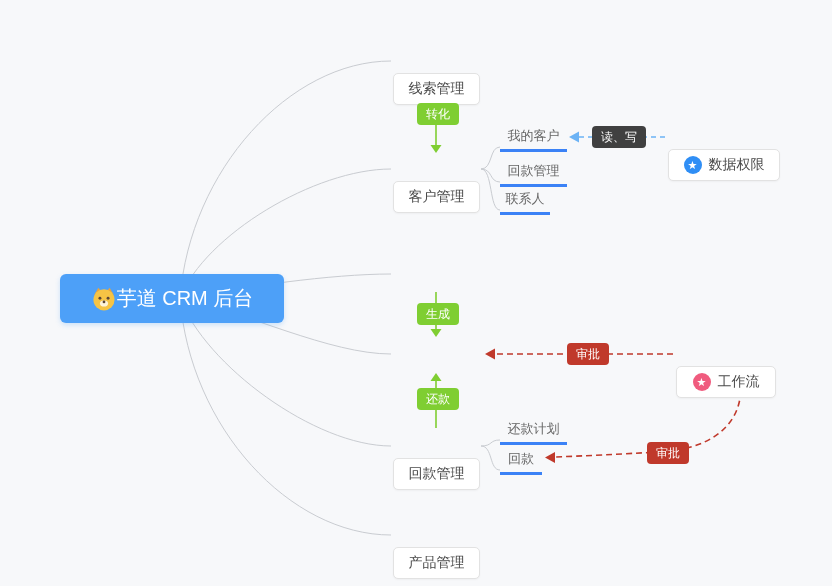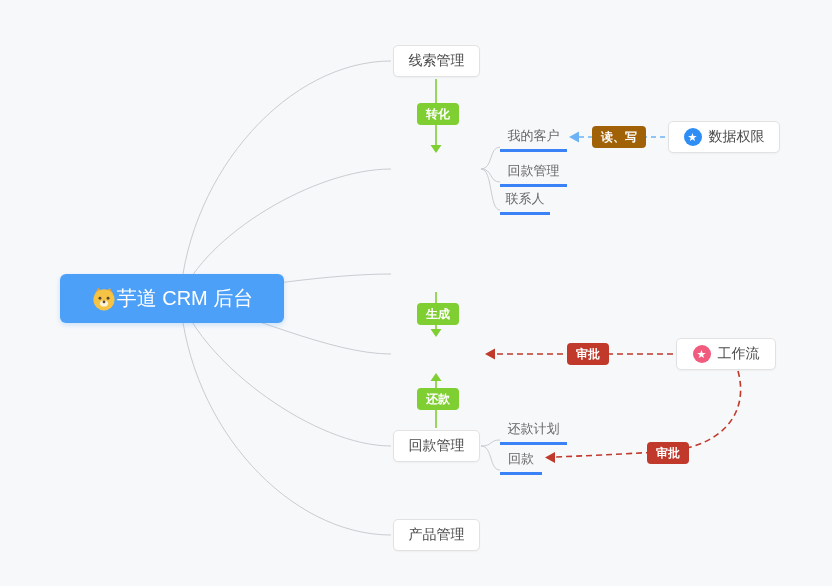--- a/index.html
+++ b/index.html
@@ -49,20 +49,21 @@
     border-radius: 5px;
     display: flex;
     align-items: center;
     justify-content: center;
     font-size: 14px;
     color: #4a4a4a;
     z-index: 2;
     box-shadow: 0 1px 2px rgba(0,0,0,0.04);
     cursor: default;
     box-sizing: border-box;
+    margin-top: 28px;
   }
   .node-icon-row {
     display: flex;
     align-items: center;
     gap: 7px;
   }
   .circle-icon {
     display: inline-block;
     width: 18px; height: 18px;
     border-radius: 50%;
@@ -87,24 +88,23 @@
   .badge {
     position: absolute;
     height: 22px;
     line-height: 22px;
     padding: 0 9px;
     border-radius: 4px;
     color: #ffffff;
     font-size: 12px;
     z-index: 3;
     white-space: nowrap;
-    font-weight: bold;
   }
   .badge.green { background: #7fce32; }
-  .badge.blue  { background: #a16207; }
+  .badge.blue  { background: #404040; }
   .badge.red   { background: #c0392b; margin-left: 9px; }
 </style>
 </head>
 <body>
 
 <div class="canvas">
 
   <svg class="edges" width="832" height="586" viewBox="0 0 832 586">
 
     <g stroke="#c9ccd1" stroke-width="1" fill="none">
@@ -152,20 +152,21 @@
         <circle cx="11" cy="15" r="1.8" fill="#5b4636"></circle>
         <circle cx="21" cy="15" r="1.8" fill="#5b4636"></circle>
         <ellipse cx="16" cy="21.5" rx="5" ry="3.8" fill="#fdf3da"></ellipse>
         <circle cx="16" cy="19.6" r="1.7" fill="#5b4636"></circle>
       </svg>
     </span>
     <span>芋道 CRM 后台</span>
   </div>
 
   <div class="node" style="left:393px;top:45px">线索管理</div>
+  <div class="node" style="left:393px;top:153px">客户管理</div>
   <div class="node" style="left:393px;top:519px">产品管理</div>
   <div class="node" style="left:393px;top:430px">回款管理</div>
 
   <div class="node" style="left:668px;top:121px;width:112px">
     <span class="node-icon-row">
       <span class="circle-icon blue">★</span>
       <span>数据权限</span>
     </span>
   </div>
   <div class="node" style="left:676px;top:338px;width:100px">

